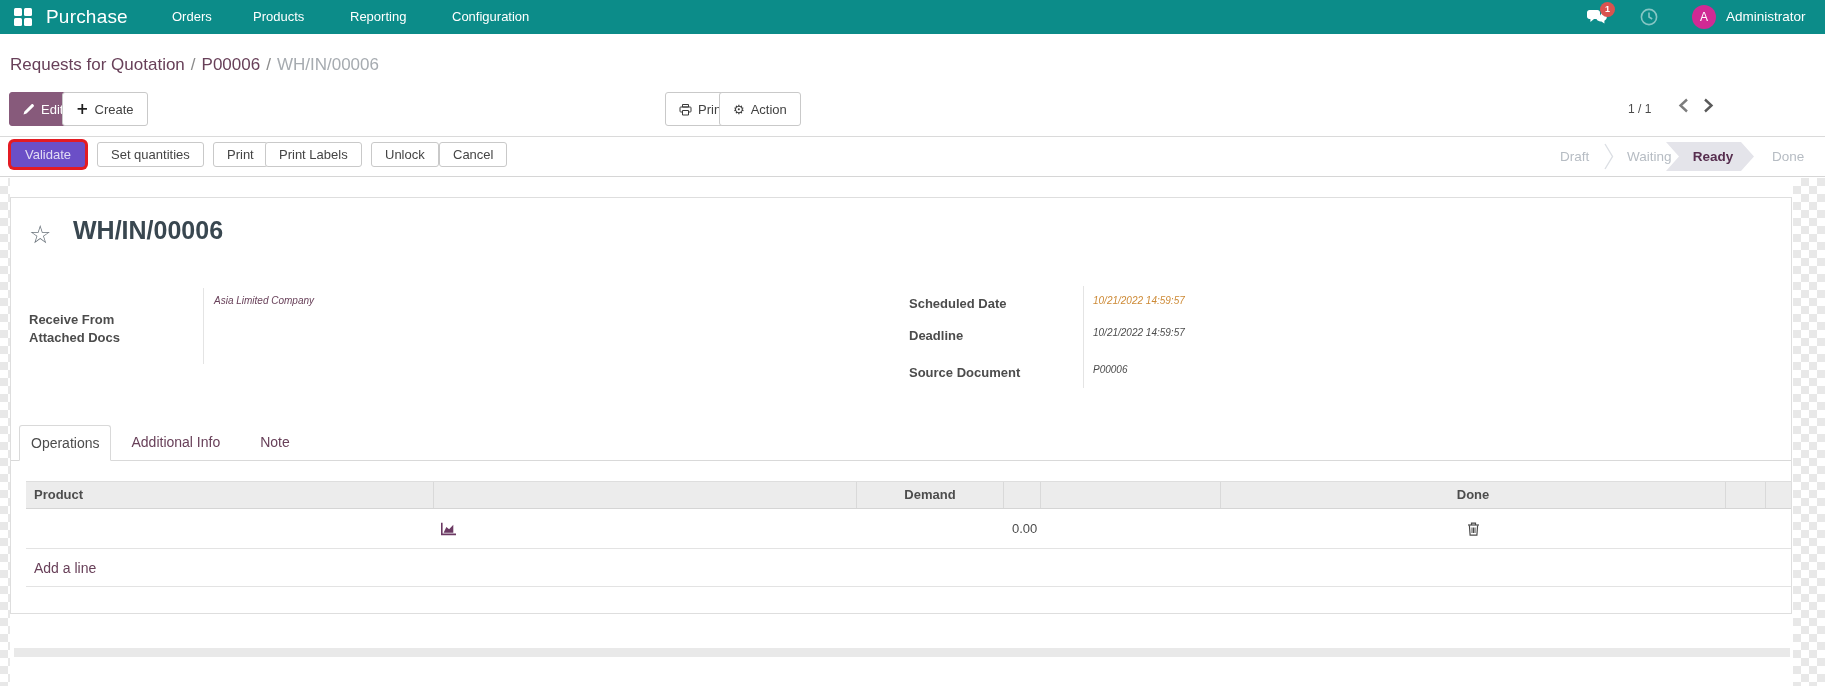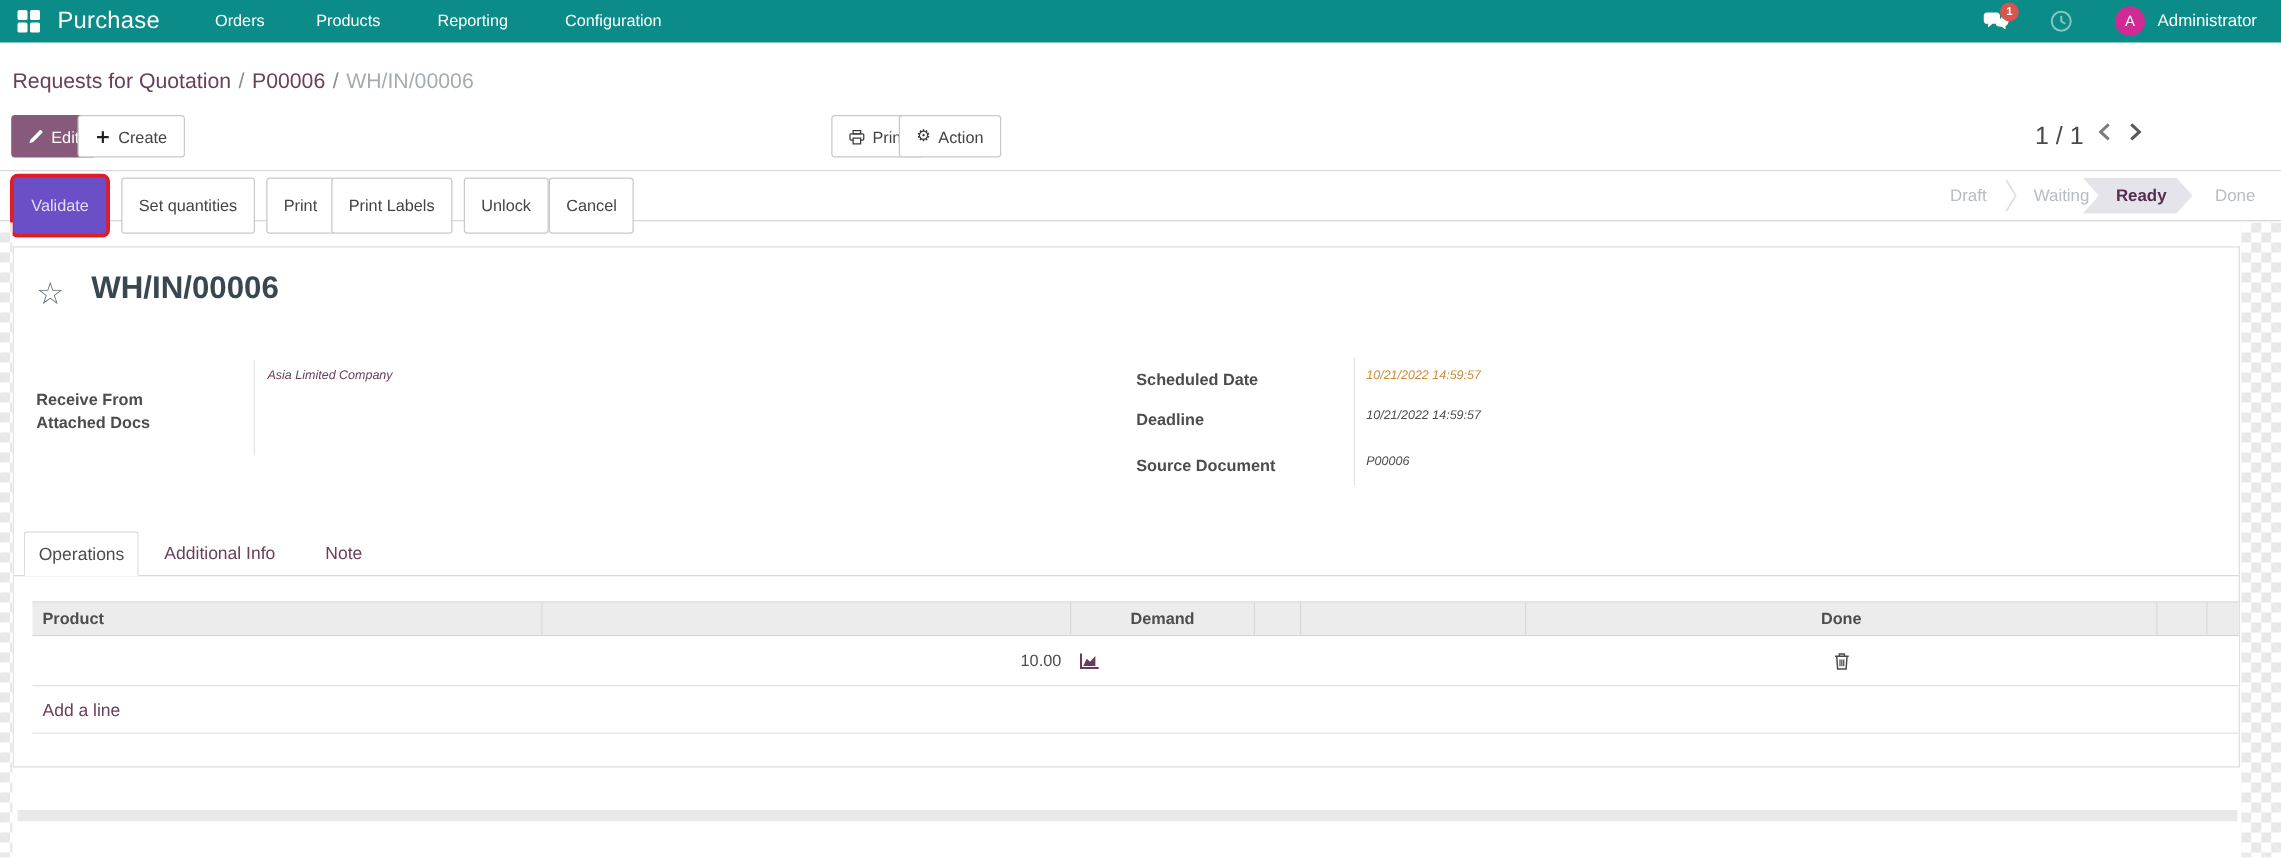--- a/index.html
+++ b/index.html
@@ -25,27 +25,27 @@
   .breadcrumb{position:absolute;left:10px;top:48px;height:34px;line-height:34px;font-size:17px;white-space:nowrap;}
   .bc-link{color:#684059;cursor:pointer;}
   .bc-sep{color:#8b8b8b;padding:0 6px;}
   .bc-current{color:#a6abb0;}
 
   
   .btn{display:inline-flex;align-items:center;gap:6px;height:34px;padding:0 13px;
     border:1px solid #c9c9c9;border-radius:3px;background:#fff;color:#424242;
     font-size:13px;font-family:inherit;cursor:pointer;box-sizing:border-box;white-space:nowrap;}
   .btn-purple{background:#875a7b;border-color:#875a7b;color:#fff;}
-  .pager-text{position:absolute;left:1628px;top:92px;height:34px;line-height:34px;font-size:20px;color:#4b4b4b;}
+  .pager-text{position:absolute;left:1628px;top:92px;height:34px;line-height:34px;font-size:12px;color:#4b4b4b;}
   .pager-arrow{position:absolute;top:98px;cursor:pointer;background:none;border:none;padding:0;}
 
   
   .statusbar{position:absolute;left:0;top:136px;width:1825px;height:41px;background:#fff;
     border-top:1px solid #dadada;border-bottom:1px solid #d6d6d6;box-sizing:border-box;}
-  .sb-btn{position:absolute;top:5px;height:45px;padding:0 13px;border:1px solid #c9c9c9;border-radius:3px;
+  .sb-btn{position:absolute;top:5px;height:25px;padding:0 13px;border:1px solid #c9c9c9;border-radius:3px;
     background:#fff;color:#444;font-size:13px;font-family:inherit;cursor:pointer;white-space:nowrap;}
   .sb-btn-validate{background:#6b4fc7;border-color:#6b4fc7;color:rgba(255,255,255,.8);
     box-shadow:0 0 0 3px #e41b23;}
   .stage{position:absolute;top:5px;height:29px;line-height:29px;font-size:13.5px;color:#b6bcc3;cursor:pointer;}
   .stage-active{background:#e4e4ea;color:#572e4f;font-weight:bold;text-align:center;
     clip-path:polygon(0 0,calc(100% - 13px) 0,100% 50%,calc(100% - 13px) 100%,0 100%,13px 50%);
     padding:0 10px 0 16px;}
 
   
   .sheet{position:absolute;left:10px;top:197px;width:1782px;height:417px;background:#fff;
@@ -223,28 +223,28 @@
     <div class="th th-r">Demand</div>
     <div class="th"></div>
     <div class="th"></div>
     <div class="th th-r">Done</div>
     <div class="th"></div>
     <div class="th"></div>
   </div>
 
   <div class="tbl-row grid">
     <div class="td"></div>
-    <div class="td td-r">10.00</div>
     <div class="td td-icon">
       <svg width="17" height="14" viewBox="0 0 17 14">
         <path d="M3.6 10.8L6.4 5l2.7 2.3 4.2-4.5v8z" fill="#6b3963"></path>
         <path d="M1.8 0.8v11.6H16" fill="none" stroke="#6b3963" stroke-width="1.6"></path>
       </svg>
     </div>
     <div class="td"></div>
+    <div class="td td-r">0.00</div>
     <div class="td"></div>
     <div class="td td-trash">
       <svg width="13" height="14" viewBox="0 0 13 14">
         <path d="M1 3h11" stroke="#4a4a4a" stroke-width="1.2" fill="none"></path>
         <path d="M4.5 3V1.2h4V3" stroke="#4a4a4a" stroke-width="1.2" fill="none"></path>
         <path d="M2.4 3.4l.7 9.8h6.8l.7-9.8" stroke="#4a4a4a" stroke-width="1.2" fill="none"></path>
         <path d="M5 5.5v5.5M6.5 5.5v5.5M8 5.5v5.5" stroke="#4a4a4a" stroke-width="1" fill="none"></path>
       </svg>
     </div>
   </div>

